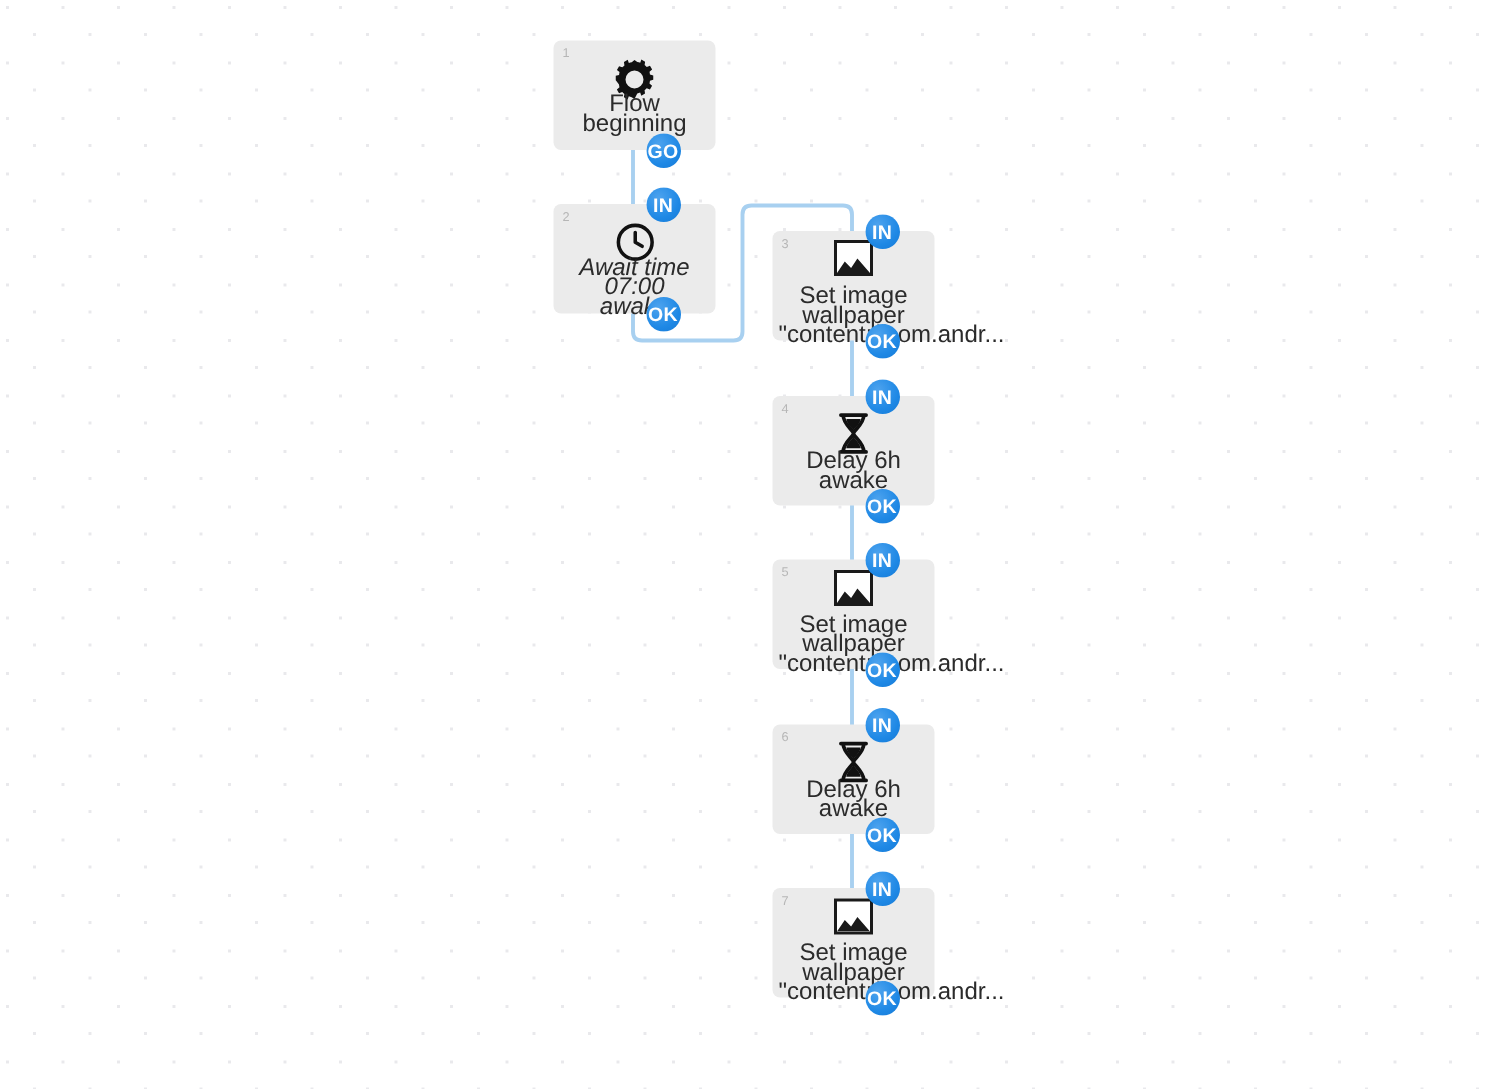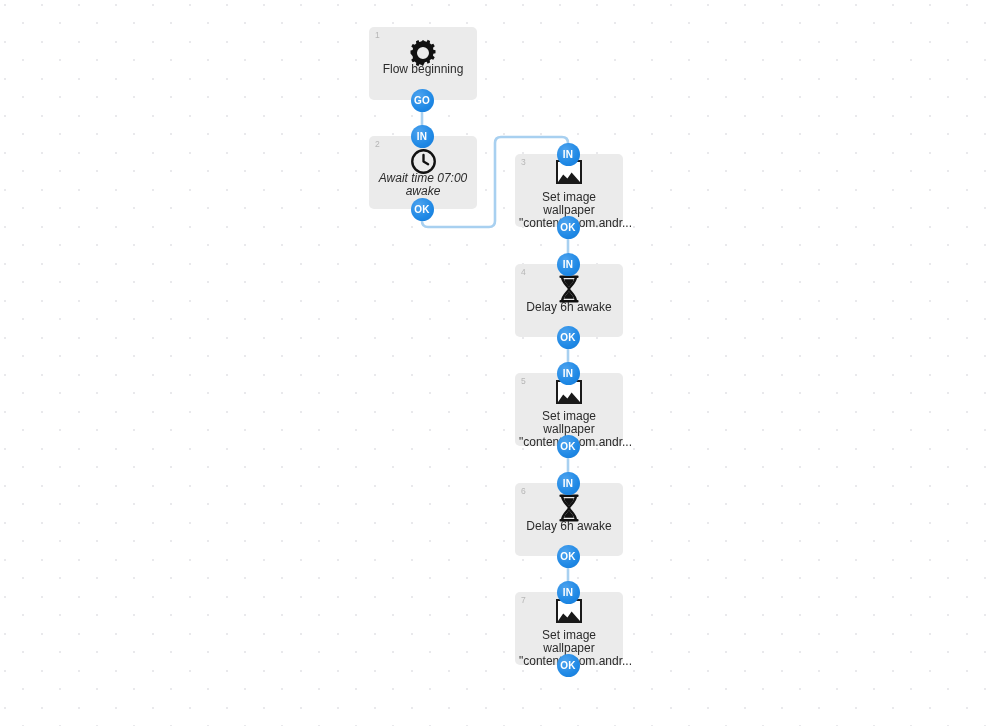--- a/index.html
+++ b/index.html
@@ -48,43 +48,44 @@
     right: 0;
     display: flex;
     justify-content: center;
     align-items: center;
   }
   .node-label {
     position: absolute;
     left: 4px;
     right: 4px;
     text-align: center;
-    font-size: 12px;
+    font-size: 16px;
     line-height: 13.2px;
     color: #2b2b2b;
     white-space: pre-line;
     user-select: none;
   }
   .port {
     position: absolute;
     width: 23px;
     height: 23px;
     border-radius: 50%;
     background: #1e88e5;
     background-image: radial-gradient(circle at 36% 30%, #4da3ee 0%, #1e88e5 62%, #1779d4 100%);
     color: #ffffff;
-    font-size: 10px;
+    font-size: 13px;
     font-weight: bold;
     letter-spacing: 0.2px;
     display: flex;
     align-items: center;
     justify-content: center;
     box-sizing: border-box;
     user-select: none;
     z-index: 5;
+    margin-left: 20px;
   }
   .frame-icon {
     width: 26px;
     height: 24px;
     border: 2.6px solid #1a1a1a;
     box-sizing: border-box;
     background: #ffffff;
     position: relative;
     overflow: hidden;
   }

